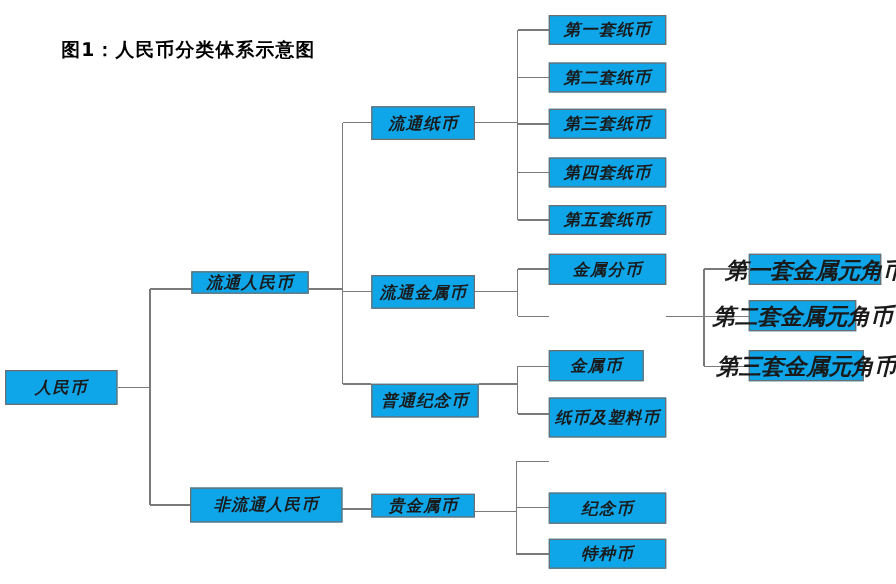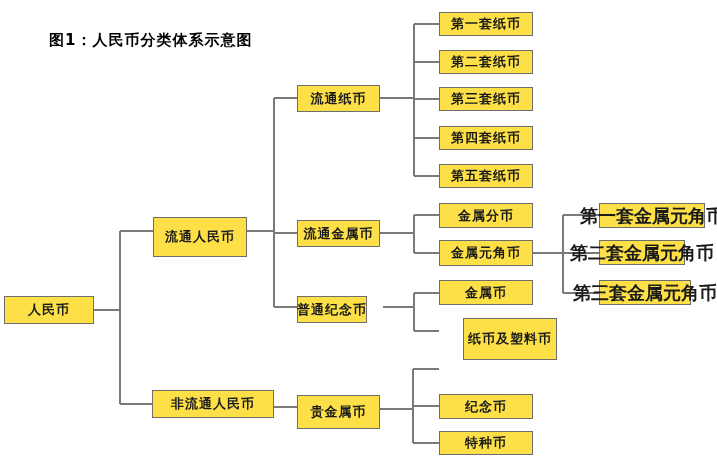--- a/index.html
+++ b/index.html
@@ -30,29 +30,30 @@
     position: absolute;
     left: 0;
     top: 0;
     width: 717px;
     height: 467px;
   }
   .node {
     position: absolute;
     box-sizing: border-box;
     border: 1px solid #6e6e6e;
-    background: #fde047;
+    background: #0ea5e9;
     display: flex;
     align-items: center;
     justify-content: center;
     font-size: 13px;
     font-weight: 600;
     color: #1a1a1a;
     white-space: nowrap;
     letter-spacing: 1px;
+    font-style: italic;
   }
   .node.wide { letter-spacing: 0; font-size: 18px; }
 </style>
 </head>
 <body>
 
 <div id="canvas">
 
   <div class="figure-title">图1：人民币分类体系示意图</div>
 
@@ -63,40 +64,39 @@
       M380 98 H414  M414 24 V176  M414 24 H439  M414 62 H439  M414 99 H439  M414 138 H439  M414 176 H439
       M380 233 H414  M414 215 V253  M414 215 H439  M414 253 H439
       M533 253 H563  M563 215 V293  M563 215 H599  M563 253 H599  M563 293 H599
       M383 307 H414  M414 293 V331  M414 293 H439  M414 331 H439
       M253 407 H297
       M380 409 H413  M413 369 V443  M413 369 H439  M413 406 H439  M413 443 H439"></path>
   </svg>
 
   <div class="node" style="left:4px; top:296px; width:90px; height:28px">人民币</div>
 
-  <div class="node" style="left:153px; top:217px; width:94px; height:40px">流通人民币</div>
+  <div class="node" style="left:153px; top:217px; width:94px; height:18px">流通人民币</div>
   <div class="node" style="left:152px; top:390px; width:122px; height:28px">非流通人民币</div>
 
   <div class="node" style="left:297px; top:85px; width:83px; height:27px">流通纸币</div>
   <div class="node" style="left:297px; top:220px; width:83px; height:27px">流通金属币</div>
-  <div class="node" style="left:297px; top:296px; width:70px; height:27px">普通纪念币</div>
+  <div class="node" style="left:297px; top:307px; width:86px; height:27px">普通纪念币</div>
 
-  <div class="node" style="left:297px; top:395px; width:83px; height:34px">贵金属币</div>
+  <div class="node" style="left:297px; top:395px; width:83px; height:19px">贵金属币</div>
 
   <div class="node" style="left:439px; top:12px; width:94px; height:24px">第一套纸币</div>
   <div class="node" style="left:439px; top:87px; width:94px; height:24px">第三套纸币</div>
   <div class="node" style="left:439px; top:50px; width:94px; height:24px">第二套纸币</div>
   <div class="node" style="left:439px; top:126px; width:94px; height:24px">第四套纸币</div>
   <div class="node" style="left:439px; top:164px; width:94px; height:24px">第五套纸币</div>
 
   <div class="node" style="left:439px; top:203px; width:94px; height:25px">金属分币</div>
-  <div class="node" style="left:439px; top:240px; width:94px; height:26px">金属元角币</div>
 
-  <div class="node" style="left:439px; top:280px; width:94px; height:25px">金属币</div>
-  <div class="node" style="left:463px; top:318px; width:94px; height:42px">纸币及塑料币</div>
+  <div class="node" style="left:439px; top:280px; width:76px; height:25px">金属币</div>
+  <div class="node" style="left:439px; top:318px; width:94px; height:32px">纸币及塑料币</div>
 
   <div class="node" style="left:439px; top:431px; width:94px; height:24px">特种币</div>
   <div class="node" style="left:439px; top:394px; width:94px; height:25px">纪念币</div>
 
   <div class="node wide" style="left:599px; top:203px; width:106px; height:25px">第一套金属元角币</div>
   <div class="node wide" style="left:599px; top:240px; width:86px; height:25px">第二套金属元角币</div>
   <div class="node wide" style="left:599px; top:280px; width:92px; height:25px">第三套金属元角币</div>
 
 </div>
 

